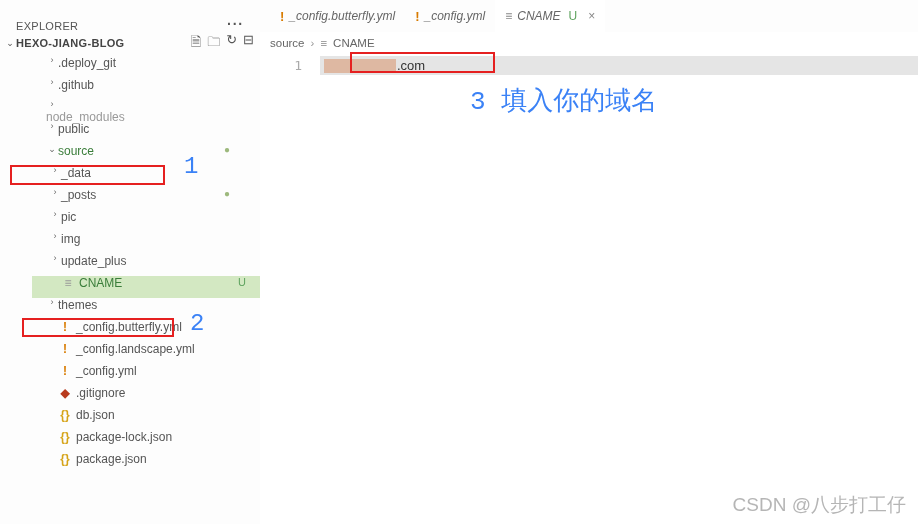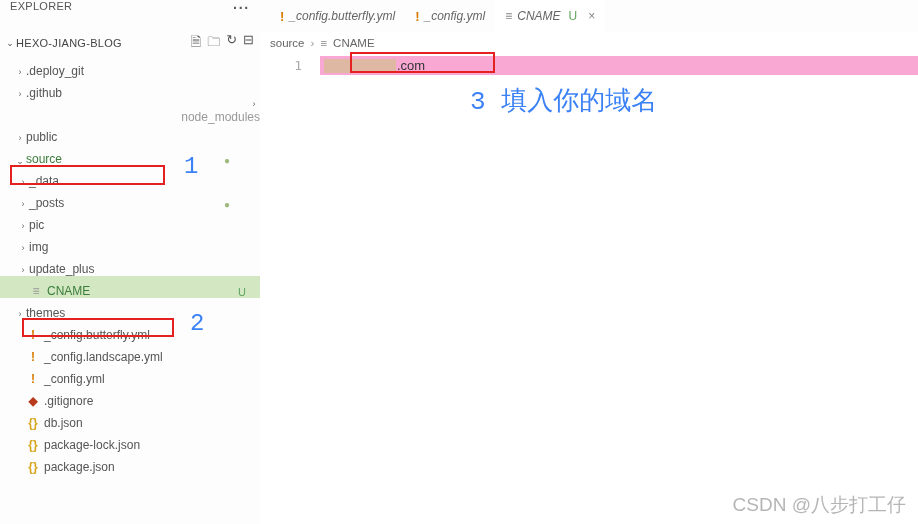--- a/index.html
+++ b/index.html
@@ -1,38 +1,38 @@
 <!DOCTYPE html>
 <html><head>
   <meta charset="utf-8">
   <style>
     * { margin: 0; padding: 0; box-sizing: border-box; font-family: "Segoe UI", -apple-system, sans-serif; }
     body { width: 918px; height: 524px; background: #fdfdfd; color: #555; font-size: 12px; display: flex; flex-direction: column; position: relative; overflow: hidden; }
     .top-row { display: flex; height: 32px; }
-    .sidebar-head { width: 260px; display: flex; align-items: flex-start; padding: 0 10px; gap: 8px; }
+    .sidebar-head { width: 260px; display: flex; align-items: flex-end; padding: 0 16px; gap: 8px; }
     .sidebar-head .title { font-size: 11px; color: #555; letter-spacing: 0.3px; }
     .sidebar-head .spacer { flex: 1; }
     .sidebar-head .dots { font-weight: bold; color: #555; cursor: pointer; font-size: 14px; letter-spacing: 1px; }
     .tabs { flex: 1; display: flex; align-items: stretch; padding-left: 10px; }
     .tab { display: flex; align-items: center; padding: 0 10px; gap: 5px; font-size: 12px; color: #666; cursor: pointer; position: relative; font-style: italic; }
     .tab.active { background: #fff; font-style: italic; }
     .tab .icon-yaml { color: #d87b00; font-weight: bold; font-style: normal; font-size: 13px; }
     .tab .icon-text { color: #888; font-style: normal; }
     .tab .u-mark { color: #5fa35f; font-style: normal; margin-left: 3px; }
     .tab .close { color: #888; margin-left: 6px; font-style: normal; cursor: pointer; }
     .main-row { display: flex; height: calc(100% - 32px); }
     .sidebar { width: 260px; display: flex; flex-direction: column; }
     .proj-row { display: flex; align-items: center; height: 22px; padding: 0 6px 0 4px; color: #444; }
     .proj-row .caret { width: 12px; text-align: center; font-size: 9px; color: #555; }
-    .proj-row .name { font-size: 11px; font-weight: 400; letter-spacing: 0.3px; }
+    .proj-row .name { font-size: 11px; font-weight: 700; letter-spacing: 0.3px; }
     .proj-row .spacer { flex: 1; }
     .proj-actions { display: flex; gap: 6px; color: #555; }
     .proj-actions span { cursor: pointer; font-size: 13px; }
     .tree { margin-top: 2px; }
-    .tree-item { display: flex; align-items: flex-end; height: 22px; position: relative; cursor: pointer; color: #555; }
+    .tree-item { display: flex; align-items: flex-start; height: 22px; position: relative; cursor: pointer; color: #555; margin-left: 32px; }
     .tree-item .caret { width: 12px; text-align: center; font-size: 9px; color: #666; flex-shrink: 0; }
     .tree-item .caret.down::before { content: "⌄"; }
     .tree-item .caret.right::before { content: "›"; position: relative; top: -1px; }
     .tree-item .icon { width: 14px; margin-right: 4px; text-align: center; flex-shrink: 0; font-style: normal; }
     .tree-item .icon.yaml { color: #d87b00; font-weight: bold; }
     .tree-item .icon.json { color: #d6a419; font-weight: bold; }
     .tree-item .icon.git { color: #b83a1d; font-weight: bold; }
     .tree-item .icon.text { color: #999; }
     .tree-item .label { white-space: nowrap; }
     .tree-item.dim { color: #999; flex-direction: column; }
@@ -41,21 +41,21 @@
     .dot-marker { color: #9db97d; position: absolute; right: 30px; font-size: 10px; }
     .u-marker { color: #5fa35f; position: absolute; right: 14px; font-size: 11px; }
     .d1 { padding-left: 14px; }
     .d2 { padding-left: 17px; }
     .editor { flex: 1; display: flex; flex-direction: column; background: #fff; }
     .crumb { display: flex; align-items: center; height: 22px; padding-left: 10px; gap: 6px; font-size: 11.5px; color: #666; }
     .crumb .sep { color: #999; }
     .crumb .icon-text { color: #888; }
     .code-area { display: flex; }
     .gutter { width: 60px; text-align: right; padding-right: 18px; color: #aaa; font-family: Consolas, monospace; font-size: 13px; line-height: 19px; padding-top: 2px; }
-    .code-line { flex: 1; background: #f9a8d4; height: 19px; display: flex; align-items: center; margin-top: 2px; font-family: Consolas, monospace; font-size: 13px; color: #333; padding-left: 4px; }
+    .code-line { flex: 1; background: #e5e5e5; height: 19px; display: flex; align-items: center; margin-top: 2px; font-family: Consolas, monospace; font-size: 13px; color: #333; padding-left: 4px; }
     .obscured { background: #deb8a2; width: 72px; height: 14px; display: inline-block; margin-right: 1px; }
     .annot { position: absolute; color: #3b82f6; font-size: 26px; font-family: Liberation Mono, monospace; pointer-events: none; }
     .annot.small { font-size: 24px; }
     .red-box { position: absolute; border: 2px solid #e52020; pointer-events: none; }
     .watermark { position: absolute; right: 12px; bottom: 6px; color: rgba(120,120,120,0.55); font-size: 19px; font-family: "Microsoft YaHei", Arial, sans-serif; }
   </style>
 </head>
 <body>
 
 <div class="top-row">

